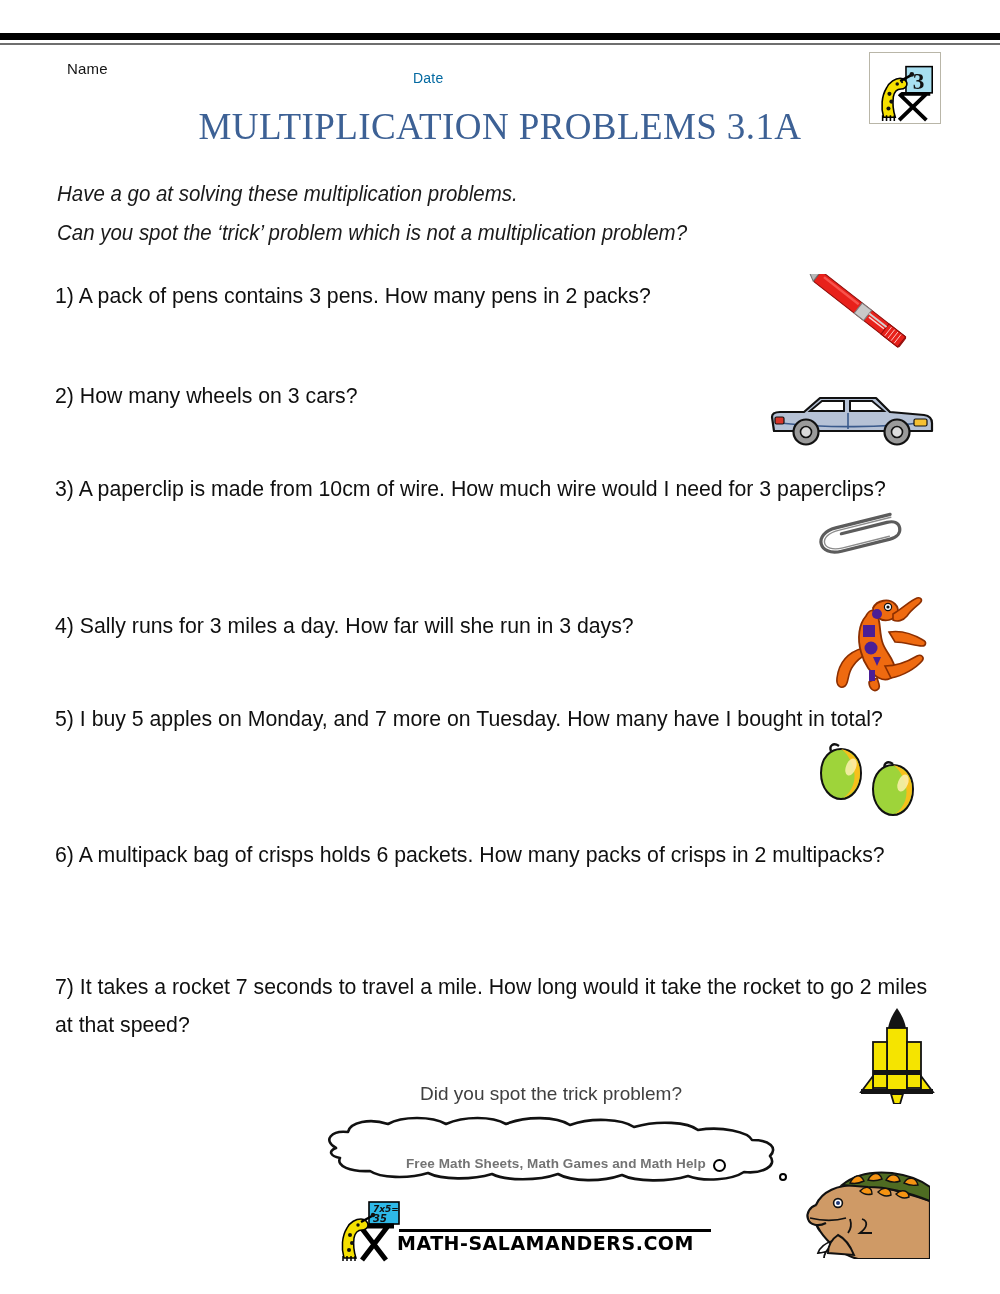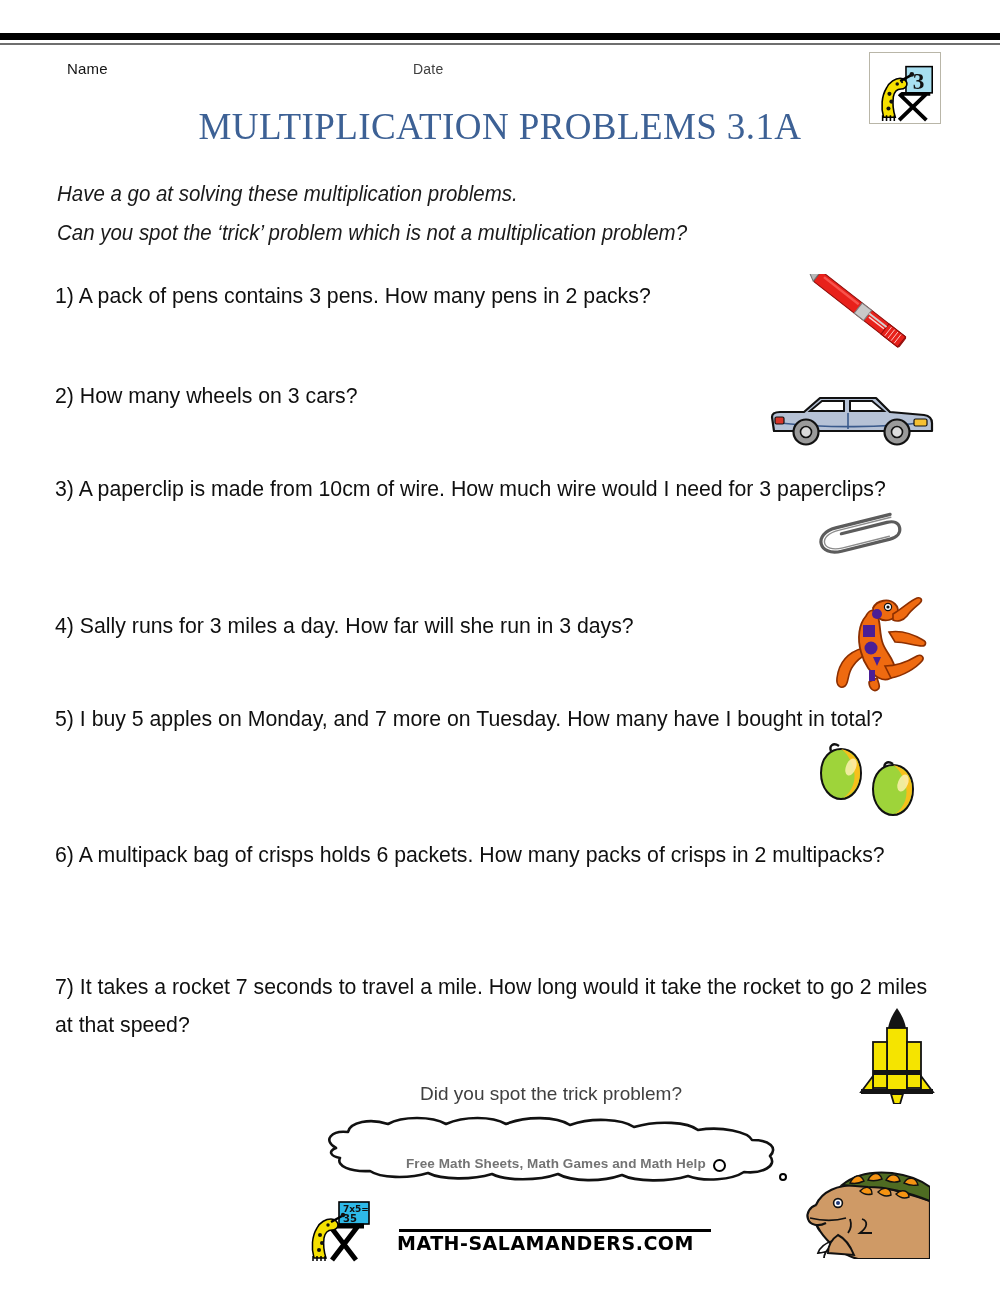--- a/index.html
+++ b/index.html
@@ -30,23 +30,23 @@
   
   .name-label {
     position: absolute;
     left: 67px; top: 60px;
     font-size: 15px;
     color: #141414;
     letter-spacing: .2px;
   }
   .date-label {
     position: absolute;
-    left: 413px; top: 61px;
+    left: 413px; top: 70px;
     font-size: 14px;
-    color: #404040;
+    color: #0369a1;
     letter-spacing: .2px;
   }
 
   
   .logo-box {
     position: absolute;
     left: 869px; top: 52px;
     width: 72px; height: 72px;
     border: 1px solid #b9b6a8;
     background: #ffffff;
@@ -165,21 +165,21 @@
   .brand-url {
     position: absolute;
     left: 397px; top: 1232px;
     font-family: "DejaVu Sans", sans-serif;
     font-size: 19px;
     font-weight: bold;
     color: #000;
     letter-spacing: .5px;
     white-space: nowrap;
   }
-  .brand-logo { position: absolute; left: 306px; top: 1198px; width: 78px; height: 64px; }
+  .brand-logo { position: absolute; left: 336px; top: 1198px; width: 78px; height: 64px; font-style: italic; }
 </style>
 </head>
 <body>
 
 <div class="top-rule-thick"></div>
 <div class="top-rule-thin"></div>
 
 <div class="name-label">Name</div>
 <div class="date-label">Date</div>
 

